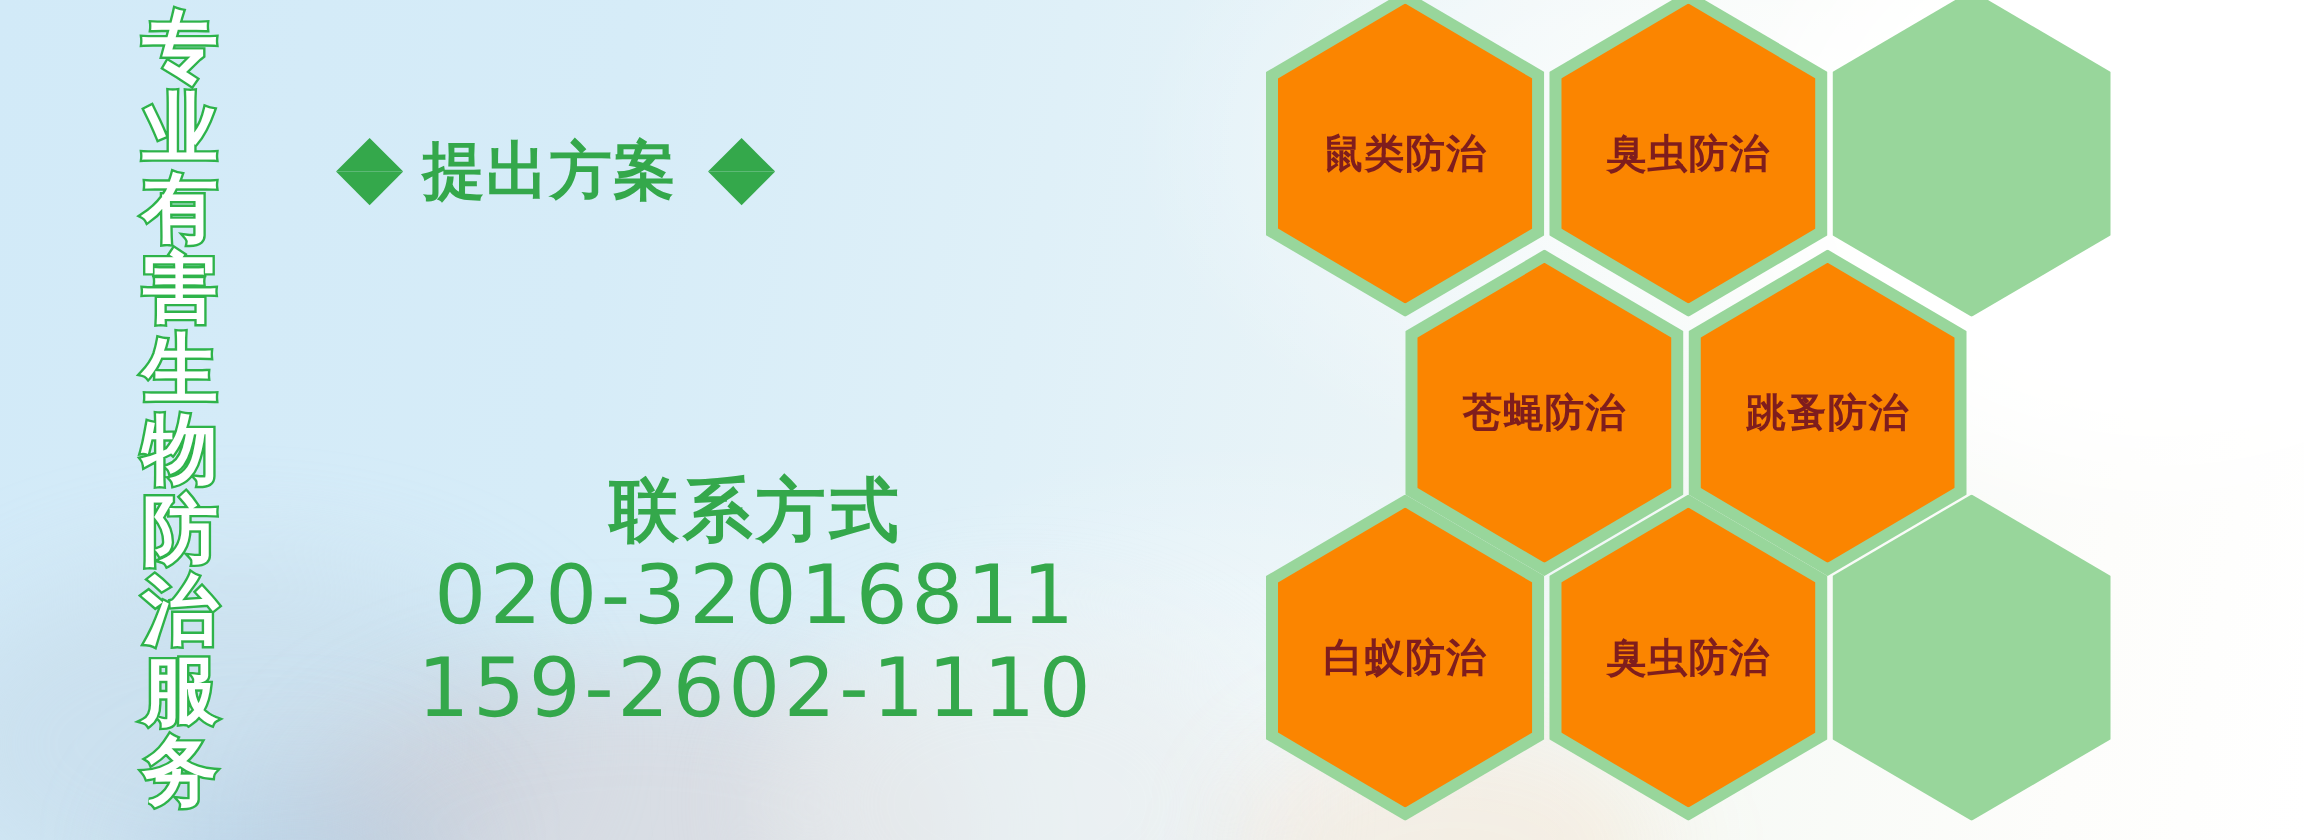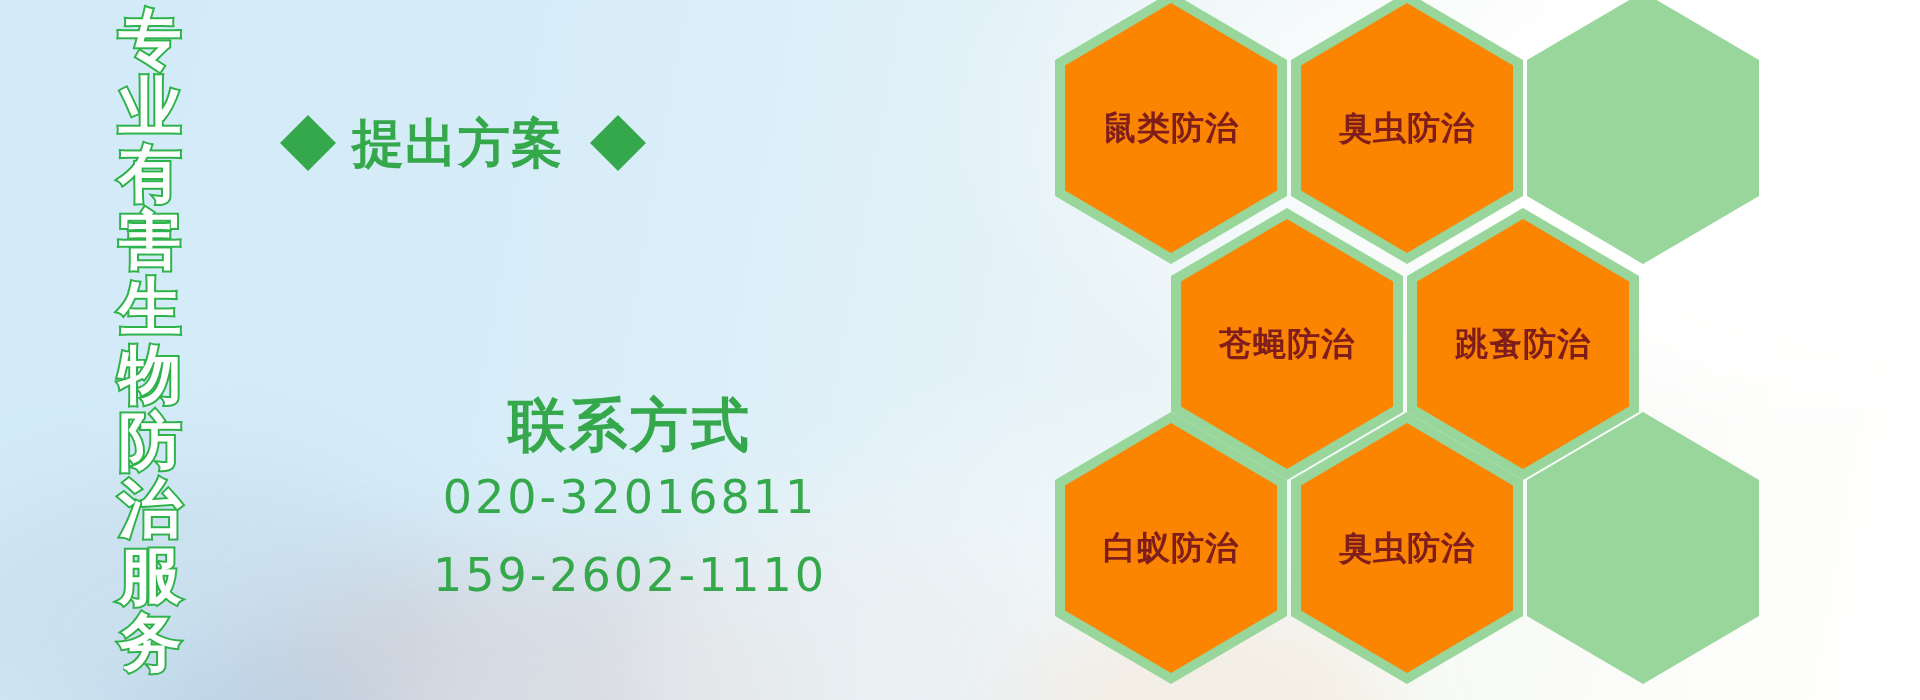--- a/index.html
+++ b/index.html
@@ -117,21 +117,21 @@
   }
   #contact-heading {
     font-size: 58px;
     line-height: 66px;
     font-weight: bold;
     color: #34a84b;
     letter-spacing: 3px;
     font-family: "DejaVu Sans", "Liberation Sans", sans-serif;
   }
   .phone-line {
-    font-size: 46px;
+    font-size: 68px;
     line-height: 78px;
     font-weight: normal;
     color: #34a84b;
     letter-spacing: 3px;
     font-family: "DejaVu Sans", "Liberation Sans", sans-serif;
   }
 
   
   #honeycomb {
     position: absolute;

